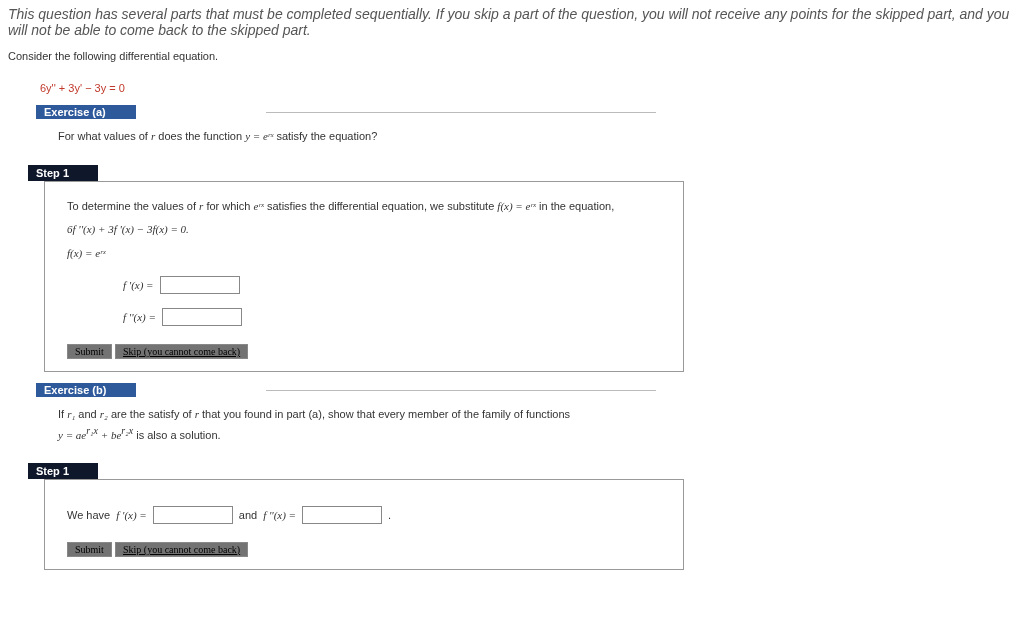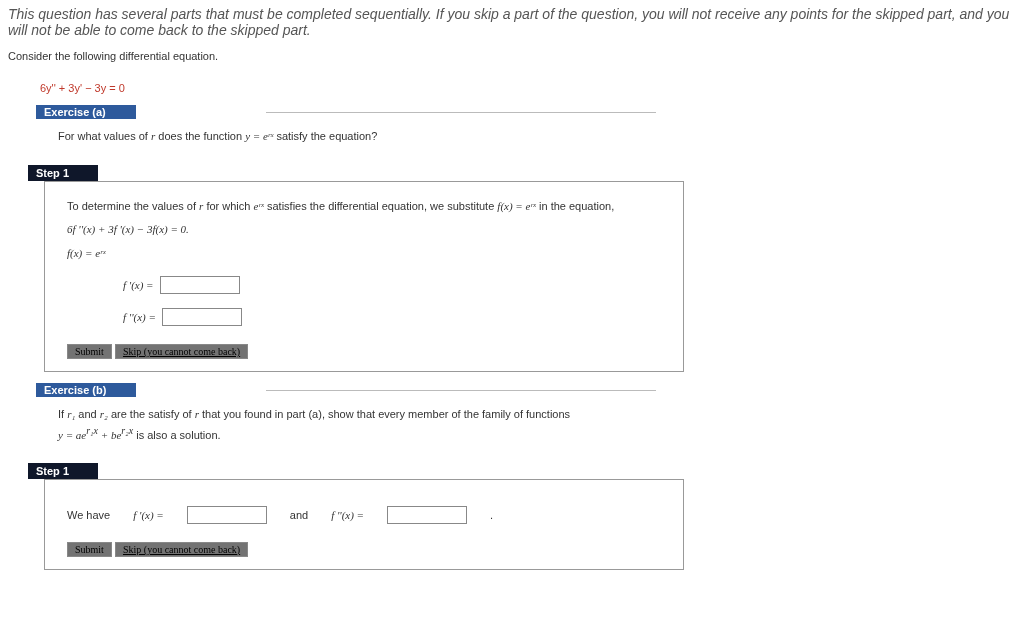--- a/index.html
+++ b/index.html
@@ -51,21 +51,21 @@
   .body-text { margin: 8px 0 20px 50px; color: #333; max-width: 640px; line-height: 1.5; }
   .box {
     border: 1px solid #999;
     margin-left: 36px;
     padding: 10px 22px 12px 22px;
     width: 640px;
   }
   .box p { margin: 6px 0; line-height: 1.6; }
   .indent { margin-left: 56px; }
   .row { display: flex; align-items: center; gap: 6px; margin: 14px 0 14px 56px; }
-  .row-inline { display: flex; align-items: center; gap: 23px; margin: 16px 0; flex-wrap: wrap; }
+  .row-inline { display: flex; align-items: center; gap: 6px; margin: 16px 0; flex-wrap: wrap; }
   .inp {
     border: 1px solid #888;
     height: 18px;
     width: 80px;
     font-size: 11px;
     padding: 1px 3px;
   }
   .btn-row { margin-top: 18px; }
   .btn {
     background: #737373;

